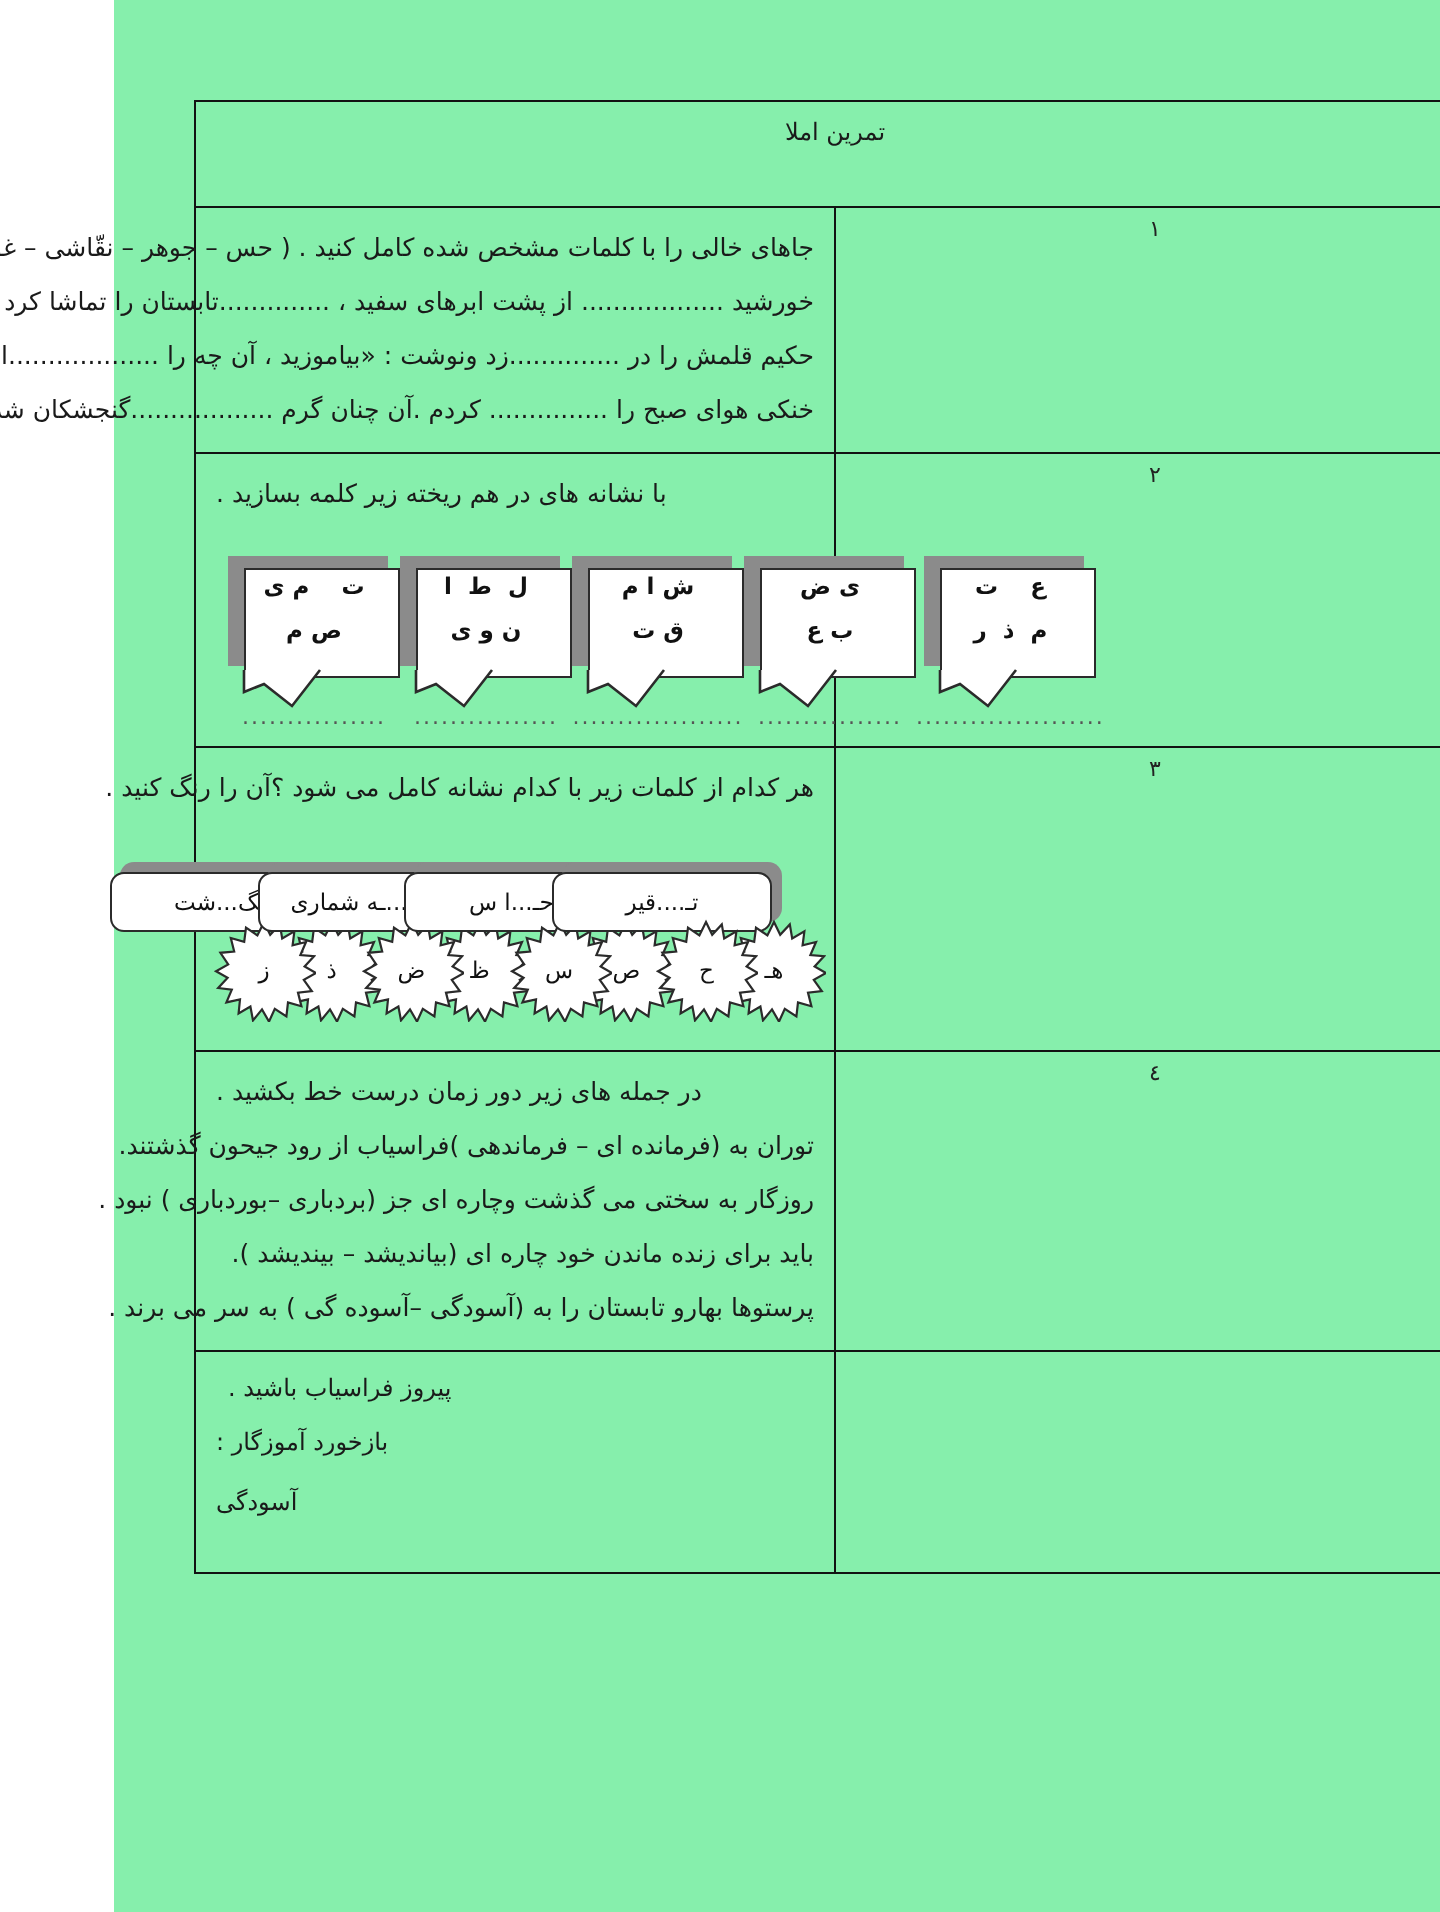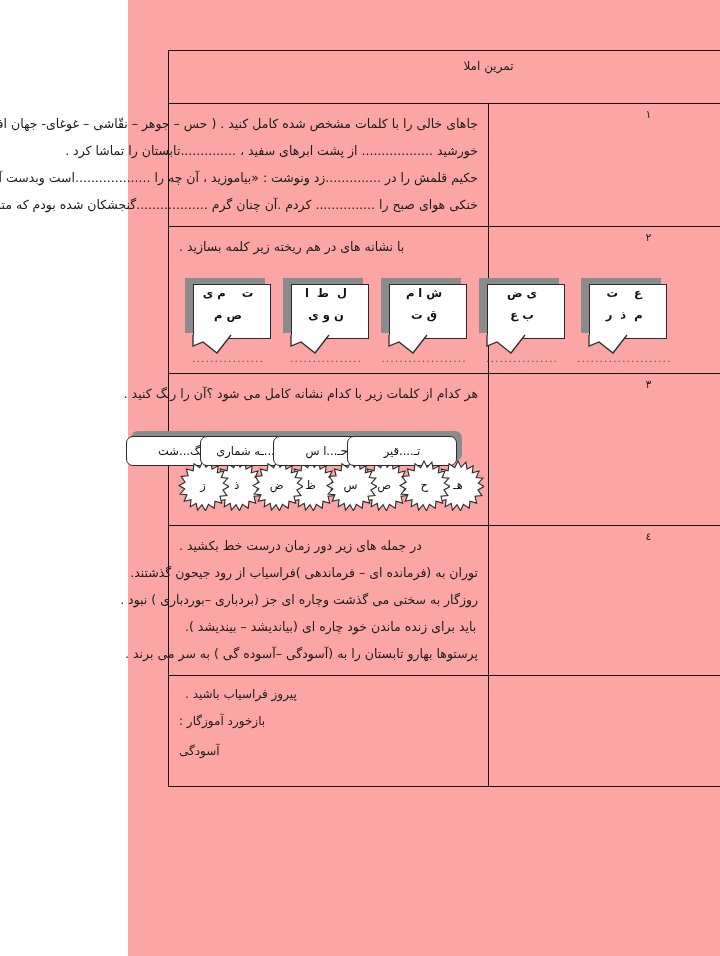--- a/index.html
+++ b/index.html
@@ -10,23 +10,23 @@
   body {
     width: 720px;
     height: 956px;
     font-family: "DejaVu Sans", "Liberation Sans", sans-serif;
     color: #1a1a1a;
     overflow: hidden;
   }
 
   .page {
     position: relative;
-    width: 592px;
+    width: 663px;
     height: 956px;
-    background: #fca5a5;
+    background: #86efac;
   }
 
   
   .sheet {
     position: absolute;
     left: 40px;
     top: 50px;
     width: 641px;
     border-collapse: collapse;
     table-layout: fixed;
@@ -68,30 +68,29 @@
     white-space: nowrap;
     direction: rtl;
   }
 
   .s1 .q-line { text-align: right; }
   .s1 .q-line.l2,
   .s1 .q-line.l3,
   .s1 .q-line.l4,
   .s1 .q-line.l5 { text-align: left; padding-left: 4px; }
 
-  .s4 .q-line.sub { text-align: left; padding-left: 6px; }
+  .s4 .q-line.sub { text-align: right; padding-left: 6px; }
 
   
   .cards-row {
     display: flex;
     flex-direction: row-reverse;
     justify-content: space-between;
     margin-top: 18px;
     padding: 0 6px 0 6px;
-    gap: 12px;
   }
   .card-wrap {
     width: 112px;
     display: flex;
     flex-direction: column;
     align-items: center;
   }
   .card {
     position: relative;
     width: 86px;

